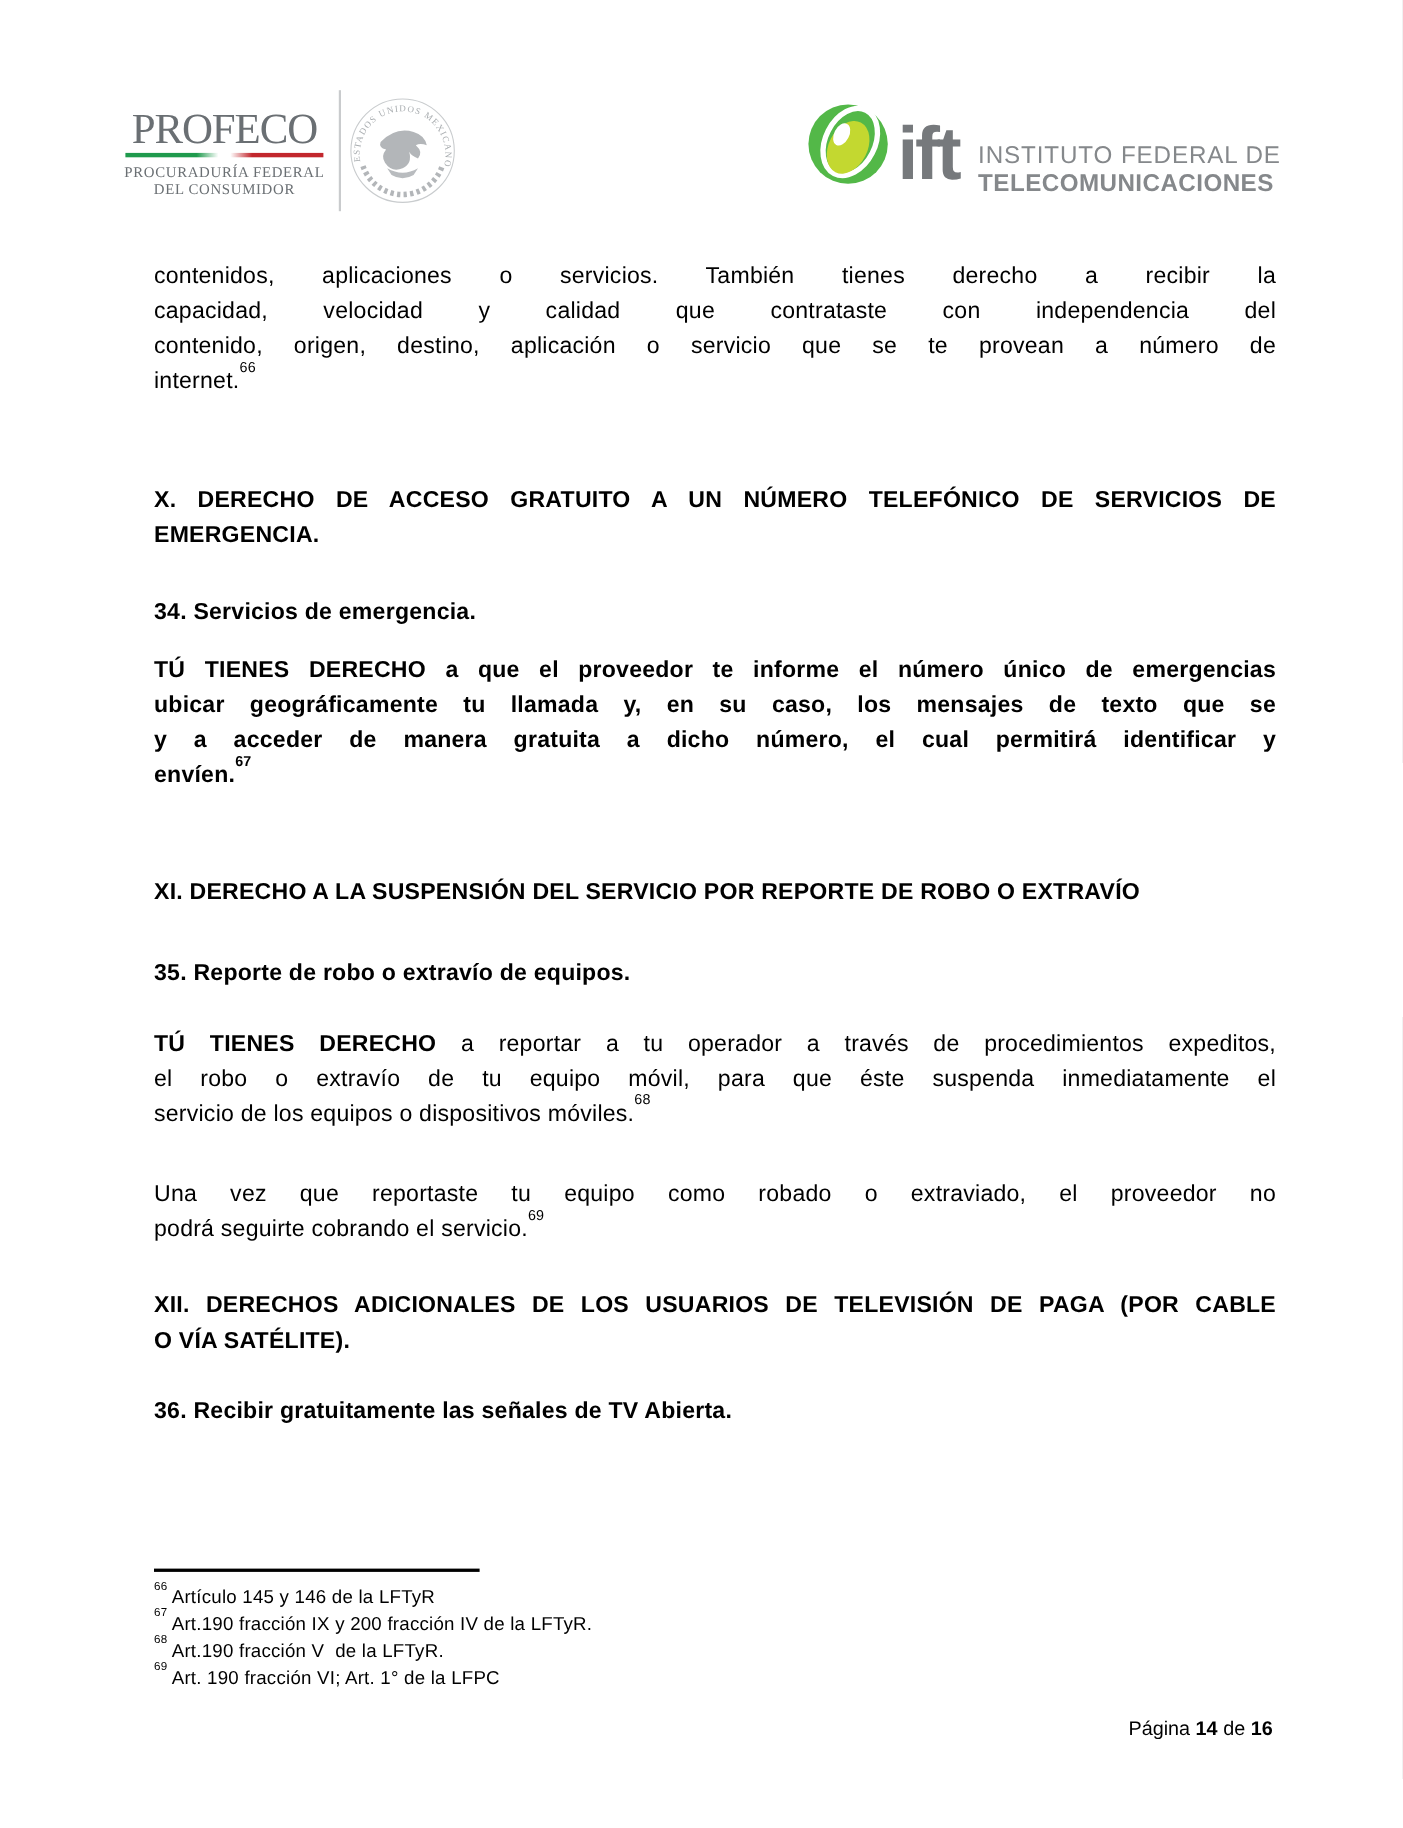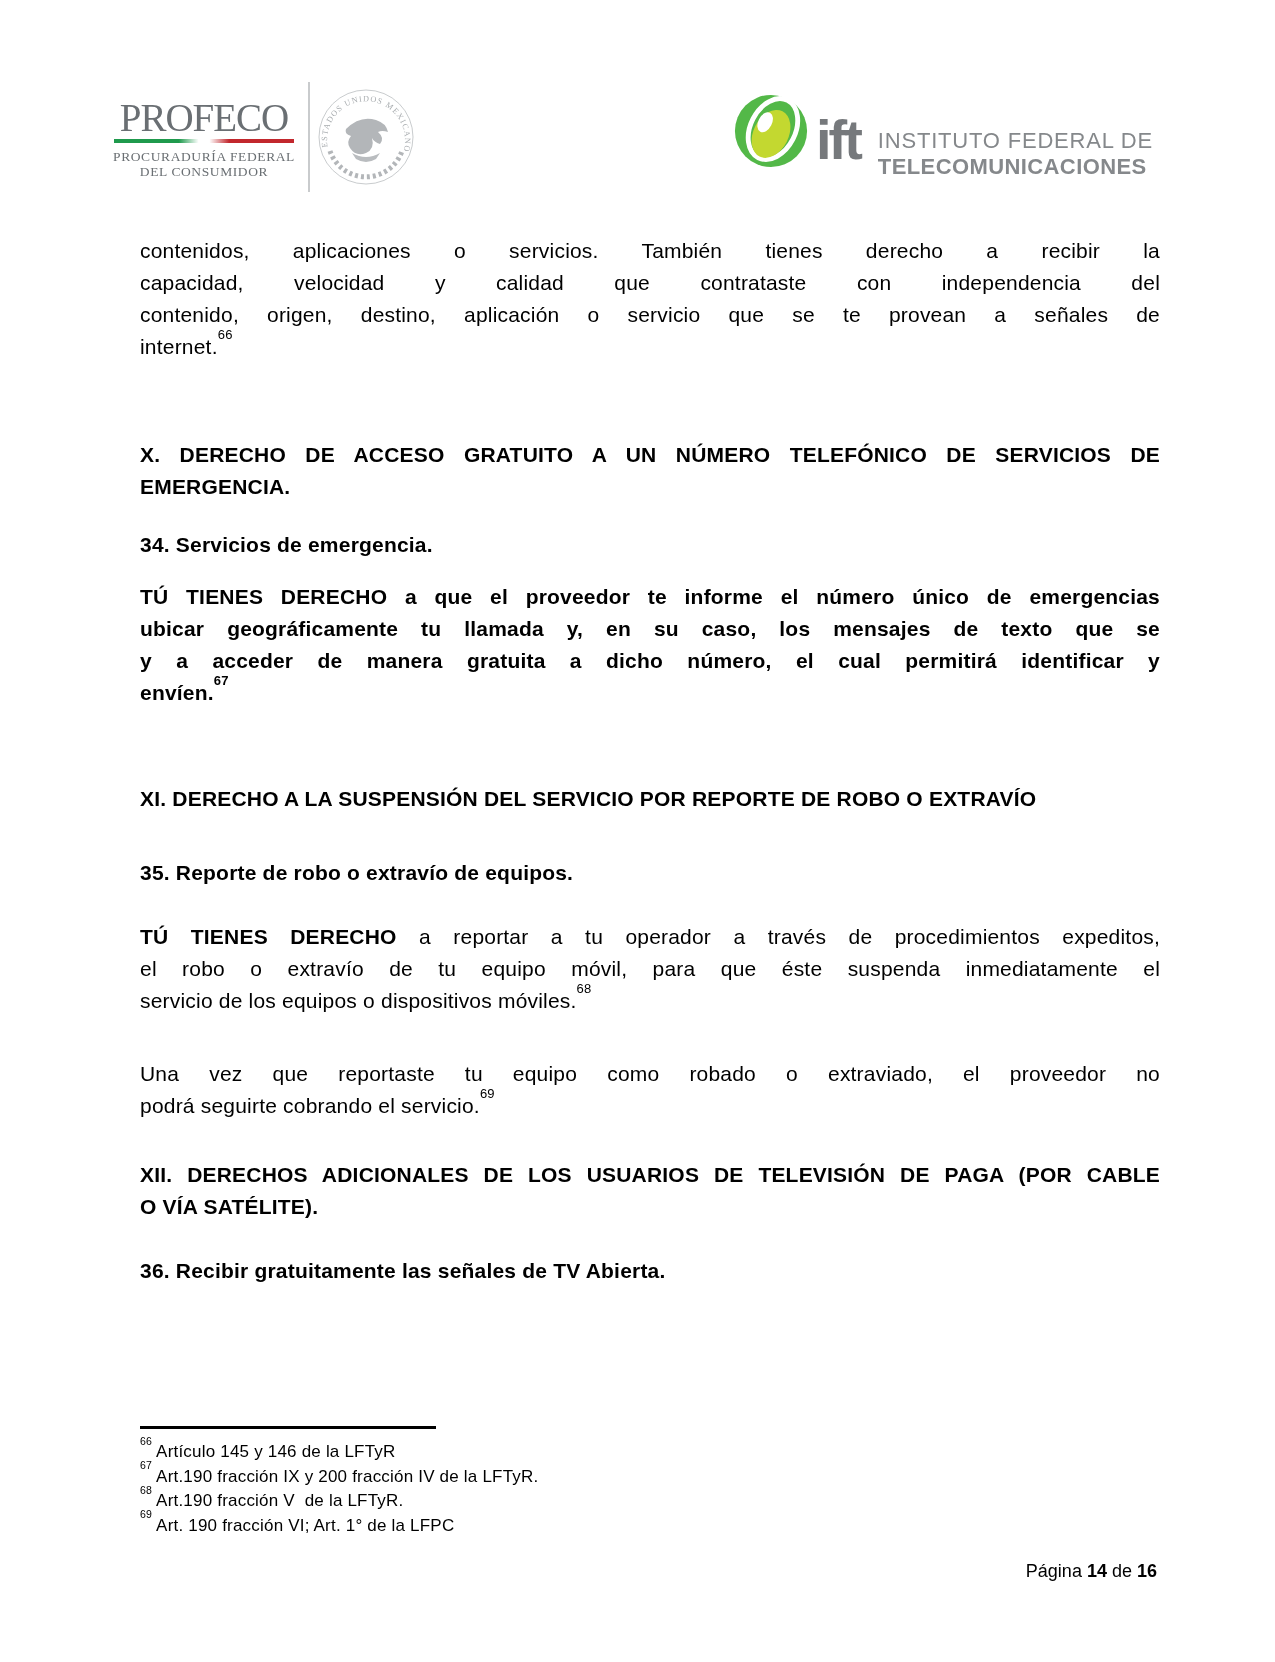--- a/index.html
+++ b/index.html
@@ -12,21 +12,21 @@
   .hdr-profeco{position:absolute;left:112px;top:98px;width:184px;text-align:center;}
   .profeco-word{font-family:"Liberation Serif",serif;font-size:39px;line-height:40px;
     color:#6a6f73;letter-spacing:-1px;font-weight:400;}
   .profeco-rule{height:4px;margin:1px 2px 6px 2px;
     background:linear-gradient(to right,#1f9a4d 0%,#1f9a4d 36%,#ffffff 47%,#ffffff 53%,#c2272d 64%,#c2272d 100%);}
   .profeco-sub{font-family:Liberation Serif, serif;font-size:13.5px;line-height:15px;
     color:#6a6f73;letter-spacing:0.6px;}
   .hdr-divider{position:absolute;left:308px;top:82px;width:2px;height:110px;background:#c9cbcd;}
   .hdr-seal{position:absolute;left:316px;top:86px;width:100px;height:102px;}
   .hdr-ift{position:absolute;left:732px;top:92px;display:flex;align-items:flex-start;}
-  .ift-acronym{font-size:56px;line-height:84px;font-weight:700;color:#76797c;
+  .ift-acronym{font-size:68px;line-height:84px;font-weight:700;color:#76797c;
     letter-spacing:-3px;margin-left:6px;margin-top:6px;}
   .ift-name{margin-left:18px;margin-top:36px;color:#85888b;}
   .ift-name-1{font-size:22px;line-height:26px;letter-spacing:0.8px;font-weight:400;}
   .ift-name-2{font-size:22px;line-height:26px;letter-spacing:0.4px;font-weight:700;}
 
   
   .column{position:absolute;left:140px;top:235px;width:1020px;
     font-size:21px;line-height:32px;letter-spacing:0.2px;}
   .block{margin:0;}
   .block.heading .tline,.block.subheading .tline{font-weight:700;}
@@ -83,28 +83,28 @@
     <div class="ift-name">
       <div class="ift-name-1">INSTITUTO FEDERAL DE</div>
       <div class="ift-name-2">TELECOMUNICACIONES</div>
     </div>
   </div>
 
   <div class="column">
       <div class="block paragraph">
         <div class="tline just">contenidos, aplicaciones o servicios. También tienes derecho a recibir la</div>
         <div class="tline just">capacidad, velocidad y calidad que contrataste con independencia del</div>
-        <div class="tline just">contenido, origen, destino, aplicación o servicio que se te provean a señales de</div>
+        <div class="tline just">contenido, origen, destino, aplicación o servicio que se te provean a número de</div>
         <div class="tline">internet.<sup>66</sup></div>
       </div>
       <div class="block heading" style="margin-top: 76px;">
         <div class="tline just">X. DERECHO DE ACCESO GRATUITO A UN NÚMERO TELEFÓNICO DE SERVICIOS DE</div>
         <div class="tline">EMERGENCIA.</div>
       </div>
-      <div class="block subheading" style="margin-top: 26px;">
+      <div class="block subheading" style="margin-top: 38px;">
         <div class="tline">34. Servicios de emergencia.</div>
       </div>
       <div class="block paragraph" style="margin-top: 20px; font-weight: bold;">
         <div class="tline just"><strong>TÚ TIENES DERECHO</strong> a que el proveedor te informe el número único de emergencias</div>
         <div class="tline just">ubicar geográficamente tu llamada y, en su caso, los mensajes de texto que se</div>
         <div class="tline just">y a acceder de manera gratuita a dicho número, el cual permitirá identificar y</div>
         <div class="tline">envíen.<sup>67</sup></div>
       </div>
       <div class="block heading" style="margin-top: 74px;">
         <div class="tline">XI. DERECHO A LA SUSPENSIÓN DEL SERVICIO POR REPORTE DE ROBO O EXTRAVÍO</div>

